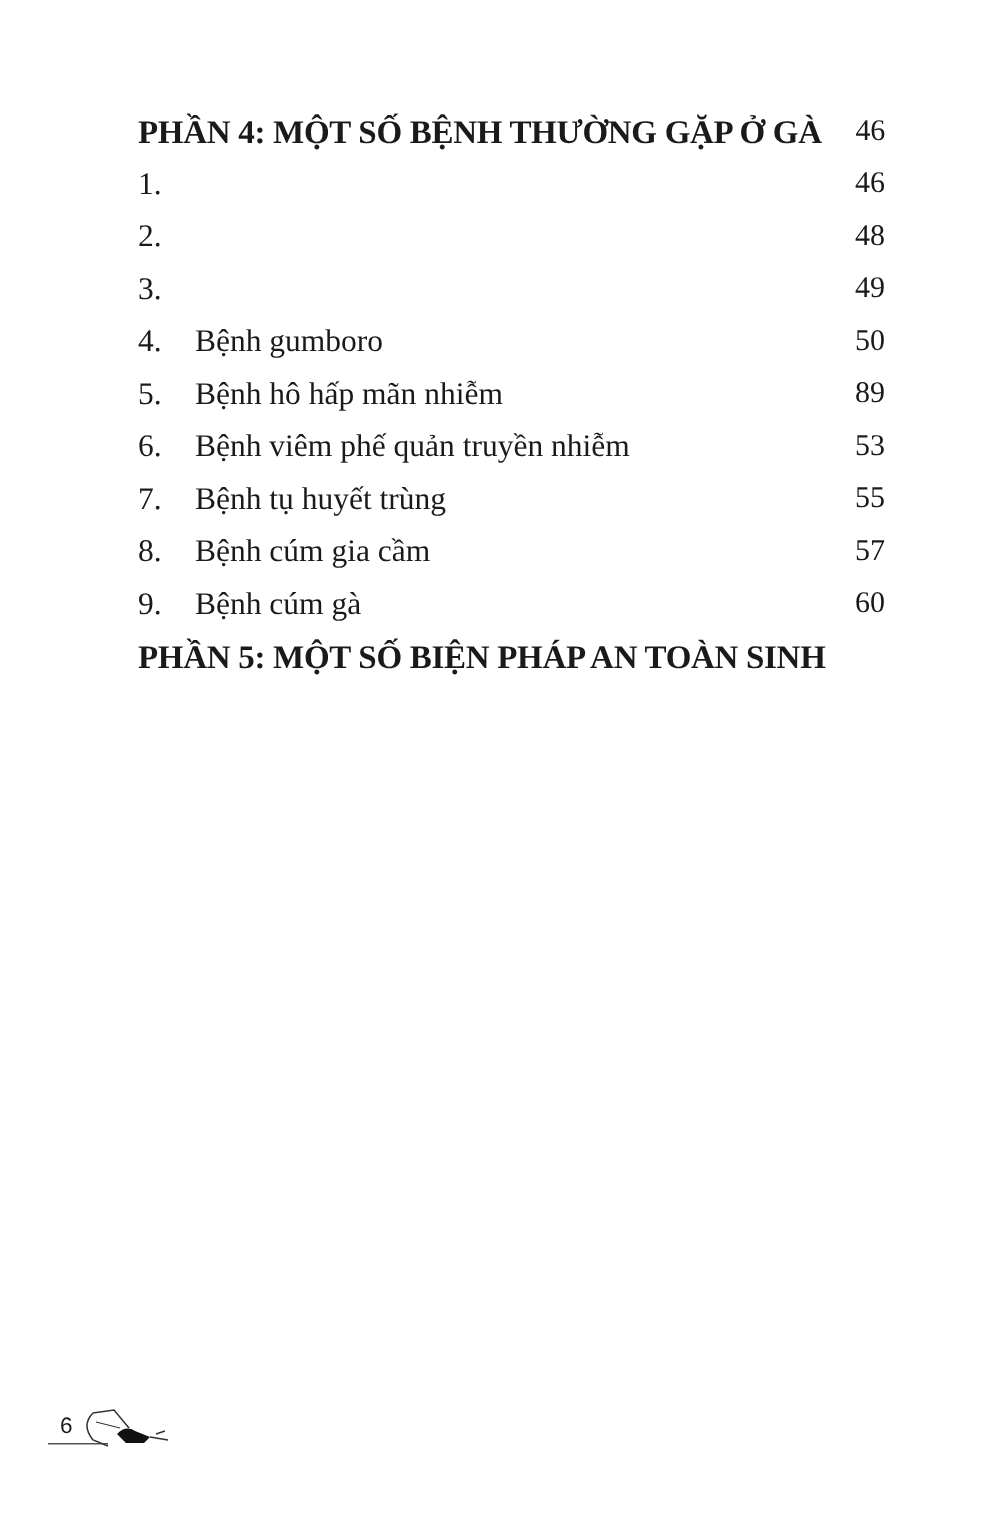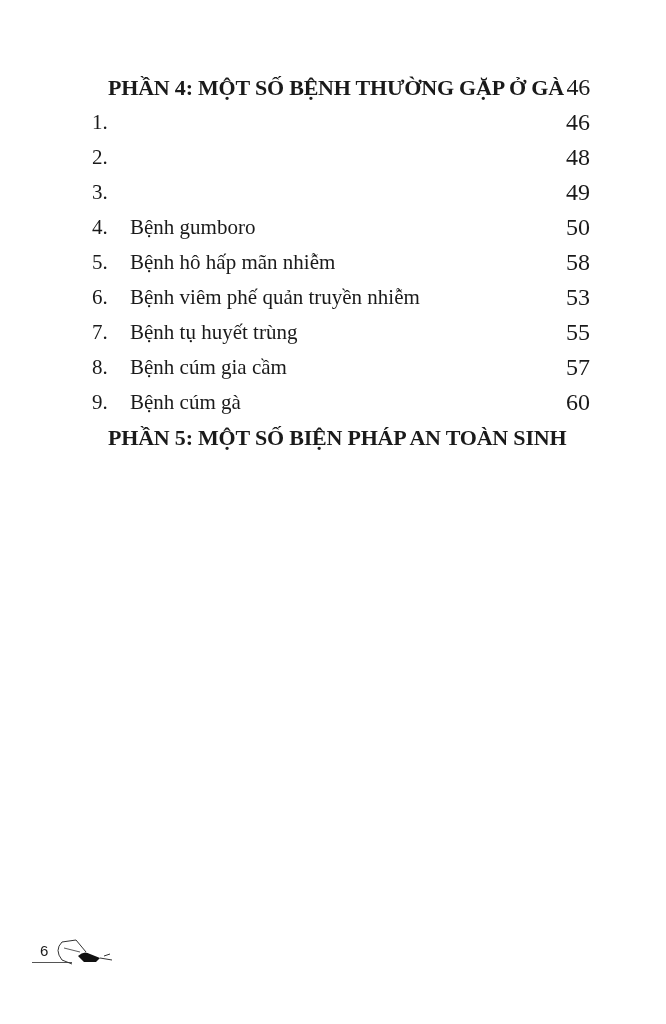--- a/index.html
+++ b/index.html
@@ -6,22 +6,22 @@
     body {
       width: 666px; height: 1024px; background: #ffffff; position: relative;
       font-family: "Liberation Serif", serif; color: #1a1a1a; overflow: hidden;
     }
     .toc { position: absolute; left: 92px; top: 70px; width: 498px; }
     .row { position: relative; height: 35px; line-height: 35px; }
     .heading { font-weight: bold; font-size: 22px; letter-spacing: -0.2px; }
     .item { font-size: 21px; }
     .num { position: absolute; left: 0; top: 0; }
     .label { position: absolute; left: 38px; top: 0; white-space: nowrap; }
-    .heading .label { left: 16px; }
-    .page { position: absolute; right: 0; top: 0; font-weight: normal; font-size: 24px; }
+    .heading .label { left: 0; }
+    .page { position: absolute; right: 0; top: 0; font-weight: normal; font-size: 20px; }
     .heading2-line2 { position: absolute; right: 48px; top: 0; white-space: nowrap; }
     .footer { position: absolute; left: 32px; top: 938px; width: 90px; height: 30px; }
     .footer .pnum { position: absolute; left: 8px; top: 4px; font-family: "Liberation Sans", sans-serif; font-size: 15px; }
     .footer .rule { position: absolute; left: 0; top: 24px; width: 40px; border-top: 1px solid #555; }
   </style>
 </head>
 <body>
 
 <div class="toc">
   <div class="row heading">
@@ -42,21 +42,21 @@
     <span class="page">49</span>
   </div>
   <div class="row item">
     <span class="num">4.</span>
     <span class="label">Bệnh gumboro</span>
     <span class="page">50</span>
   </div>
   <div class="row item">
     <span class="num">5.</span>
     <span class="label">Bệnh hô hấp mãn nhiễm</span>
-    <span class="page">58</span>
+    <span class="page">89</span>
   </div>
   <div class="row item">
     <span class="num">6.</span>
     <span class="label">Bệnh viêm phế quản truyền nhiễm</span>
     <span class="page">53</span>
   </div>
   <div class="row item">
     <span class="num">7.</span>
     <span class="label">Bệnh tụ huyết trùng</span>
     <span class="page">55</span>

